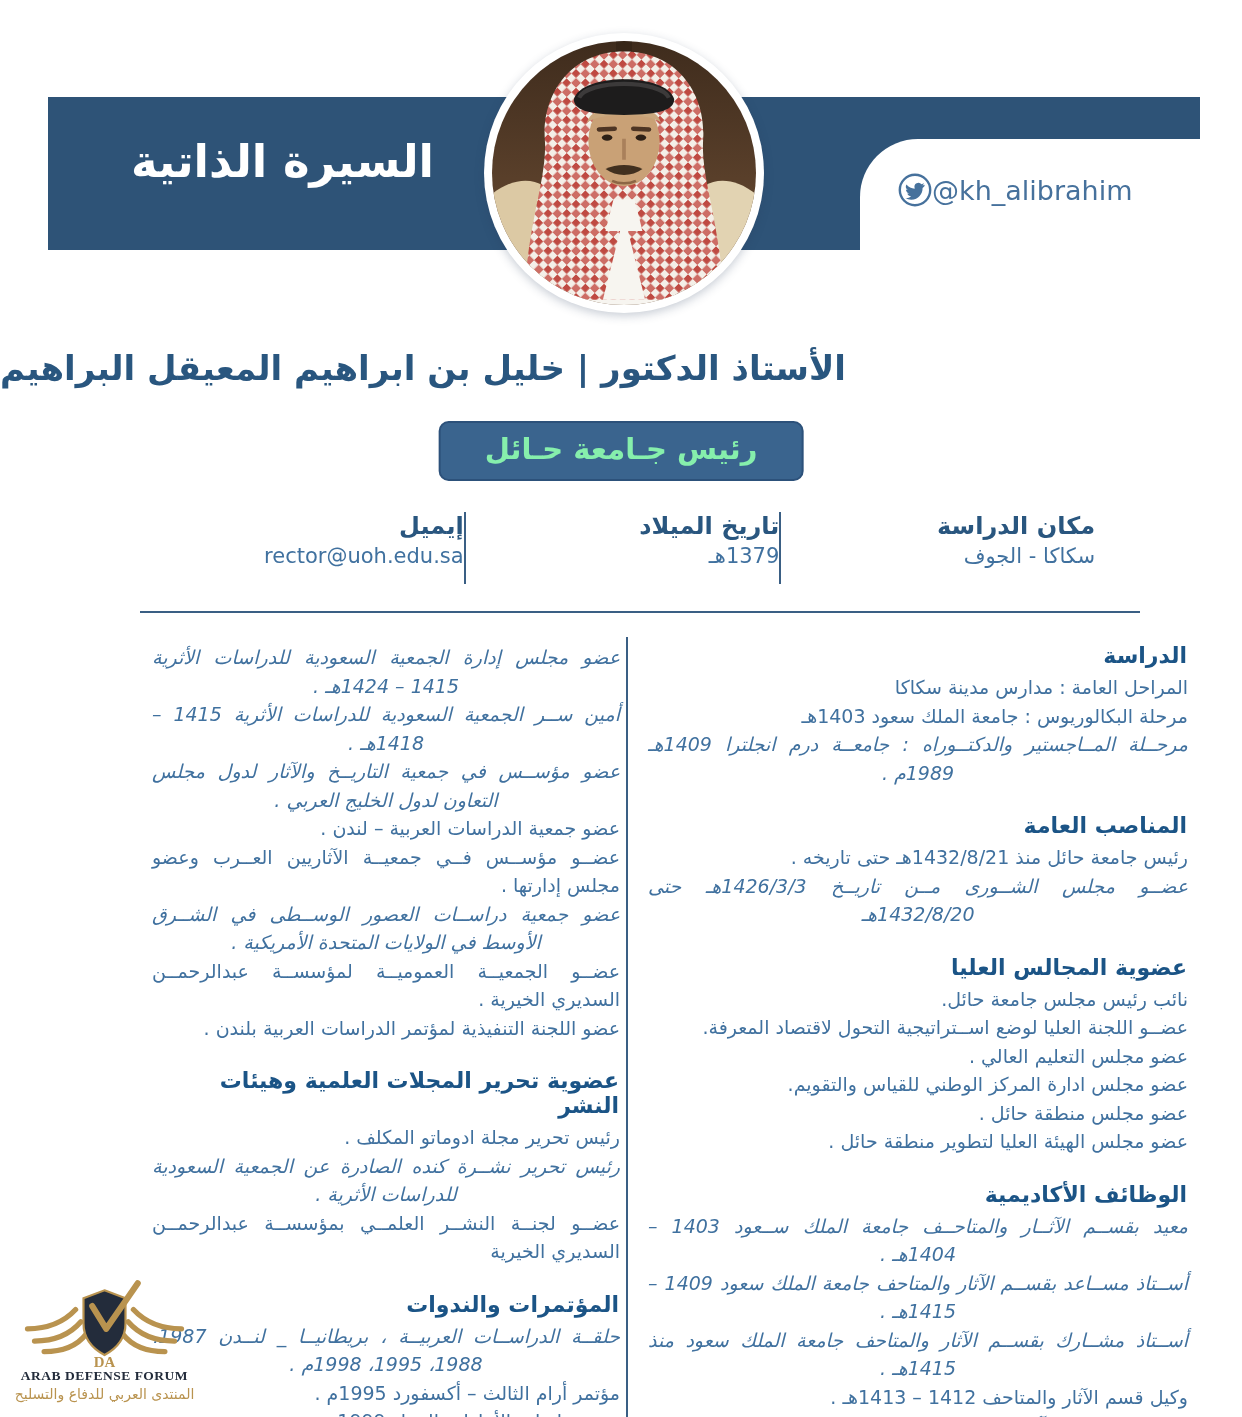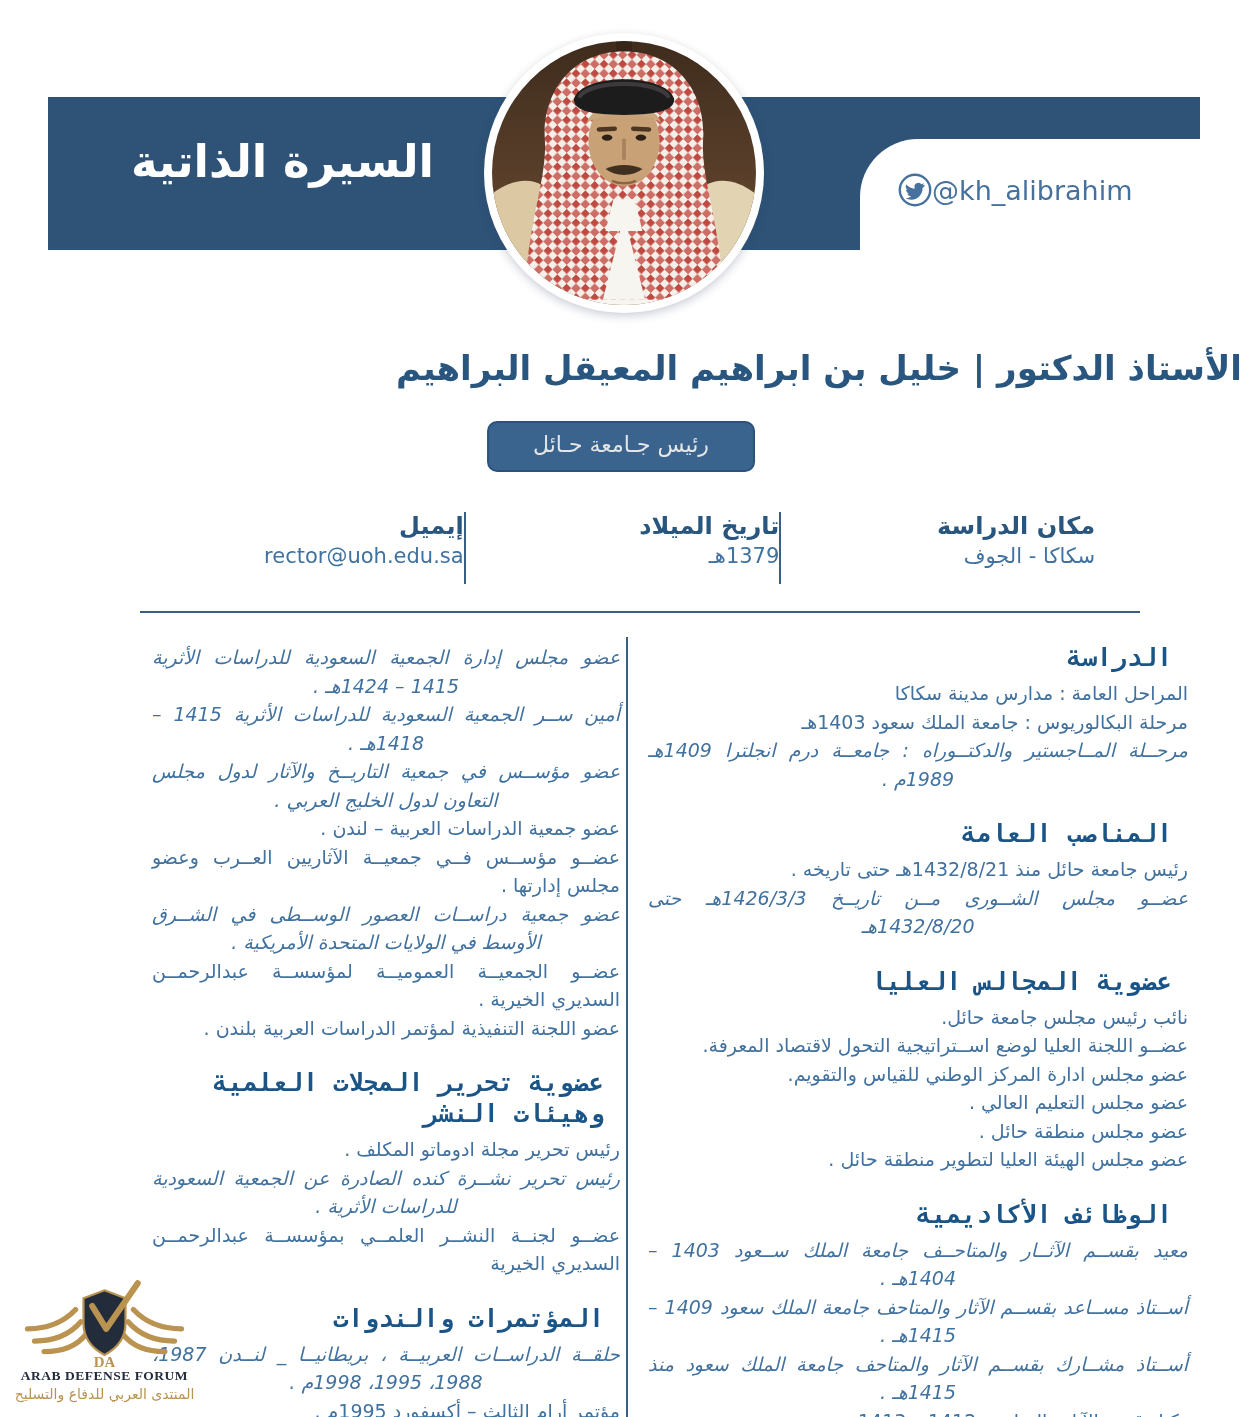--- a/index.html
+++ b/index.html
@@ -17,37 +17,37 @@
   .notch{position:absolute;left:860px;top:139px;width:382px;height:192px;background:#fff;border-top-left-radius:58px;}
   .band-title{position:absolute;left:48px;top:97px;width:440px;height:128px;display:flex;align-items:center;justify-content:center;
     color:#fff;font-size:45px;font-weight:bold;letter-spacing:0;padding-left:29px;}
   .twitter{position:absolute;left:898px;top:164px;width:300px;height:52px;display:flex;align-items:center;direction:ltr;
     color:#46719c;font-size:27px;cursor:pointer;}
   .tw-icon svg{display:block;}
   .photo{position:absolute;left:484px;top:33px;width:280px;height:280px;border-radius:50%;background:#fff;
     box-shadow:0 3px 10px rgba(40,60,90,.25);padding:8px;}
   .photo .ph-in{width:100%;height:100%;border-radius:50%;overflow:hidden;}
   .photo svg{display:block;width:100%;height:100%;}
-  .name{position:absolute;left:0;top:348px;width:100%;text-align:right;color:var(--name);font-size:34px;font-weight:bold;}
-  .badge{position:absolute;left:50%;top:421px;transform:translateX(-50%);background:var(--badge);color:#e5e5e5;
-    font-size:22px;font-weight:normal;padding:9px 44px 13px;border-radius:10px;border:2px solid #2c517a;}
+  .name{position:absolute;left:0;top:348px;width:100%;text-align:left;color:var(--name);font-size:34px;font-weight:bold;}
+  .badge{position:absolute;left:50%;top:421px;transform:translateX(-50%);background:var(--badge);color:#86efac;
+    font-size:29px;font-weight:bold;padding:9px 44px 13px;border-radius:10px;border:2px solid #2c517a;}
   
   .info-bar{position:absolute;left:150px;top:508px;width:945px;height:80px;display:flex;align-items:stretch;}
   .info-cell{flex:1;display:flex;flex-direction:column;align-items:flex-start;justify-content:flex-start;gap:4px;padding-top:4px;}
   .info-label{color:var(--name);font-size:24px;font-weight:bold;}
   .info-value{color:var(--body);font-size:21px;}
   .info-sep{width:2px;background:var(--line);margin:4px 0;}
   .hrule{position:absolute;left:140px;top:611px;width:1000px;height:2px;background:var(--line);}
   .vrule{position:absolute;left:626px;top:637px;width:2px;height:780px;background:var(--line);}
   
   .col{position:absolute;top:643px;}
   .col-right{left:648px;width:540px;}
   .col-left{left:152px;width:468px;}
   .col section{margin:0 0 26px 0;}
-  .col h3{margin:0 16px 5px 0;color:var(--heading);font-size:25px;font-weight:bold;font-family:Liberation Mono, monospace;}
+  .col h3{margin:0 1px 5px 0;color:var(--heading);font-size:22px;font-weight:bold;}
   .col p{margin:0;color:var(--body);font-size:19px;line-height:1.5;text-align:justify;}
   .col p.last-c{text-align-last:center;font-style:italic;}
   .col p.last-r{text-align-last:right;}
   
   .watermark{position:absolute;left:12px;top:1278px;width:185px;text-align:center;z-index:5;direction:ltr;}
   .watermark svg{display:block;margin:0 auto;}
   .wm-en{font-family:"Liberation Serif","DejaVu Serif",serif;font-weight:bold;color:var(--navy);font-size:13.5px;letter-spacing:.5px;margin-top:-2px;}
   .wm-ar{color:var(--gold);font-size:14px;margin-top:2px;font-family:"DejaVu Sans",sans-serif;}
 </style>
 </head>
@@ -138,22 +138,22 @@
     </section>
     <section>
       <h3>المناصب العامة</h3>
       <p class="last-r">رئيس جامعة حائل منذ 1432/8/21هـ حتى تاريخه .</p>
       <p class="last-c">عضــو مجلس الشــورى مــن تاريــخ 1426/3/3هـ حتى 1432/8/20هـ</p>
     </section>
     <section>
       <h3>عضوية المجالس العليا</h3>
       <p class="last-r">نائب رئيس مجلس جامعة حائل.</p>
       <p class="last-r">عضــو اللجنة العليا لوضع اســتراتيجية التحول لاقتصاد المعرفة.</p>
+      <p class="last-r">عضو مجلس التعليم العالي .</p>
       <p class="last-r">عضو مجلس ادارة المركز الوطني للقياس والتقويم.</p>
-      <p class="last-r">عضو مجلس التعليم العالي .</p>
       <p class="last-r">عضو مجلس منطقة حائل .</p>
       <p class="last-r">عضو مجلس الهيئة العليا لتطوير منطقة حائل .</p>
     </section>
     <section>
       <h3>الوظائف الأكاديمية</h3>
       <p class="last-c">معيد بقســم الآثــار والمتاحــف جامعة الملك ســعود 1403 – 1404هـ .</p>
       <p class="last-c">أســتاذ مســاعد بقســم الآثار والمتاحف جامعة الملك سعود 1409 – 1415هـ .</p>
       <p class="last-c">أســتاذ مشــارك بقســم الآثار والمتاحف جامعة الملك سعود منذ 1415هـ .</p>
       <p class="last-r">وكيل قسم الآثار والمتاحف 1412 – 1413هـ .</p>
       <p class="last-c">رئيــس قســم الآثــار والمتاحــف 1420/10/6 – 1424/11/6هـ .</p>

